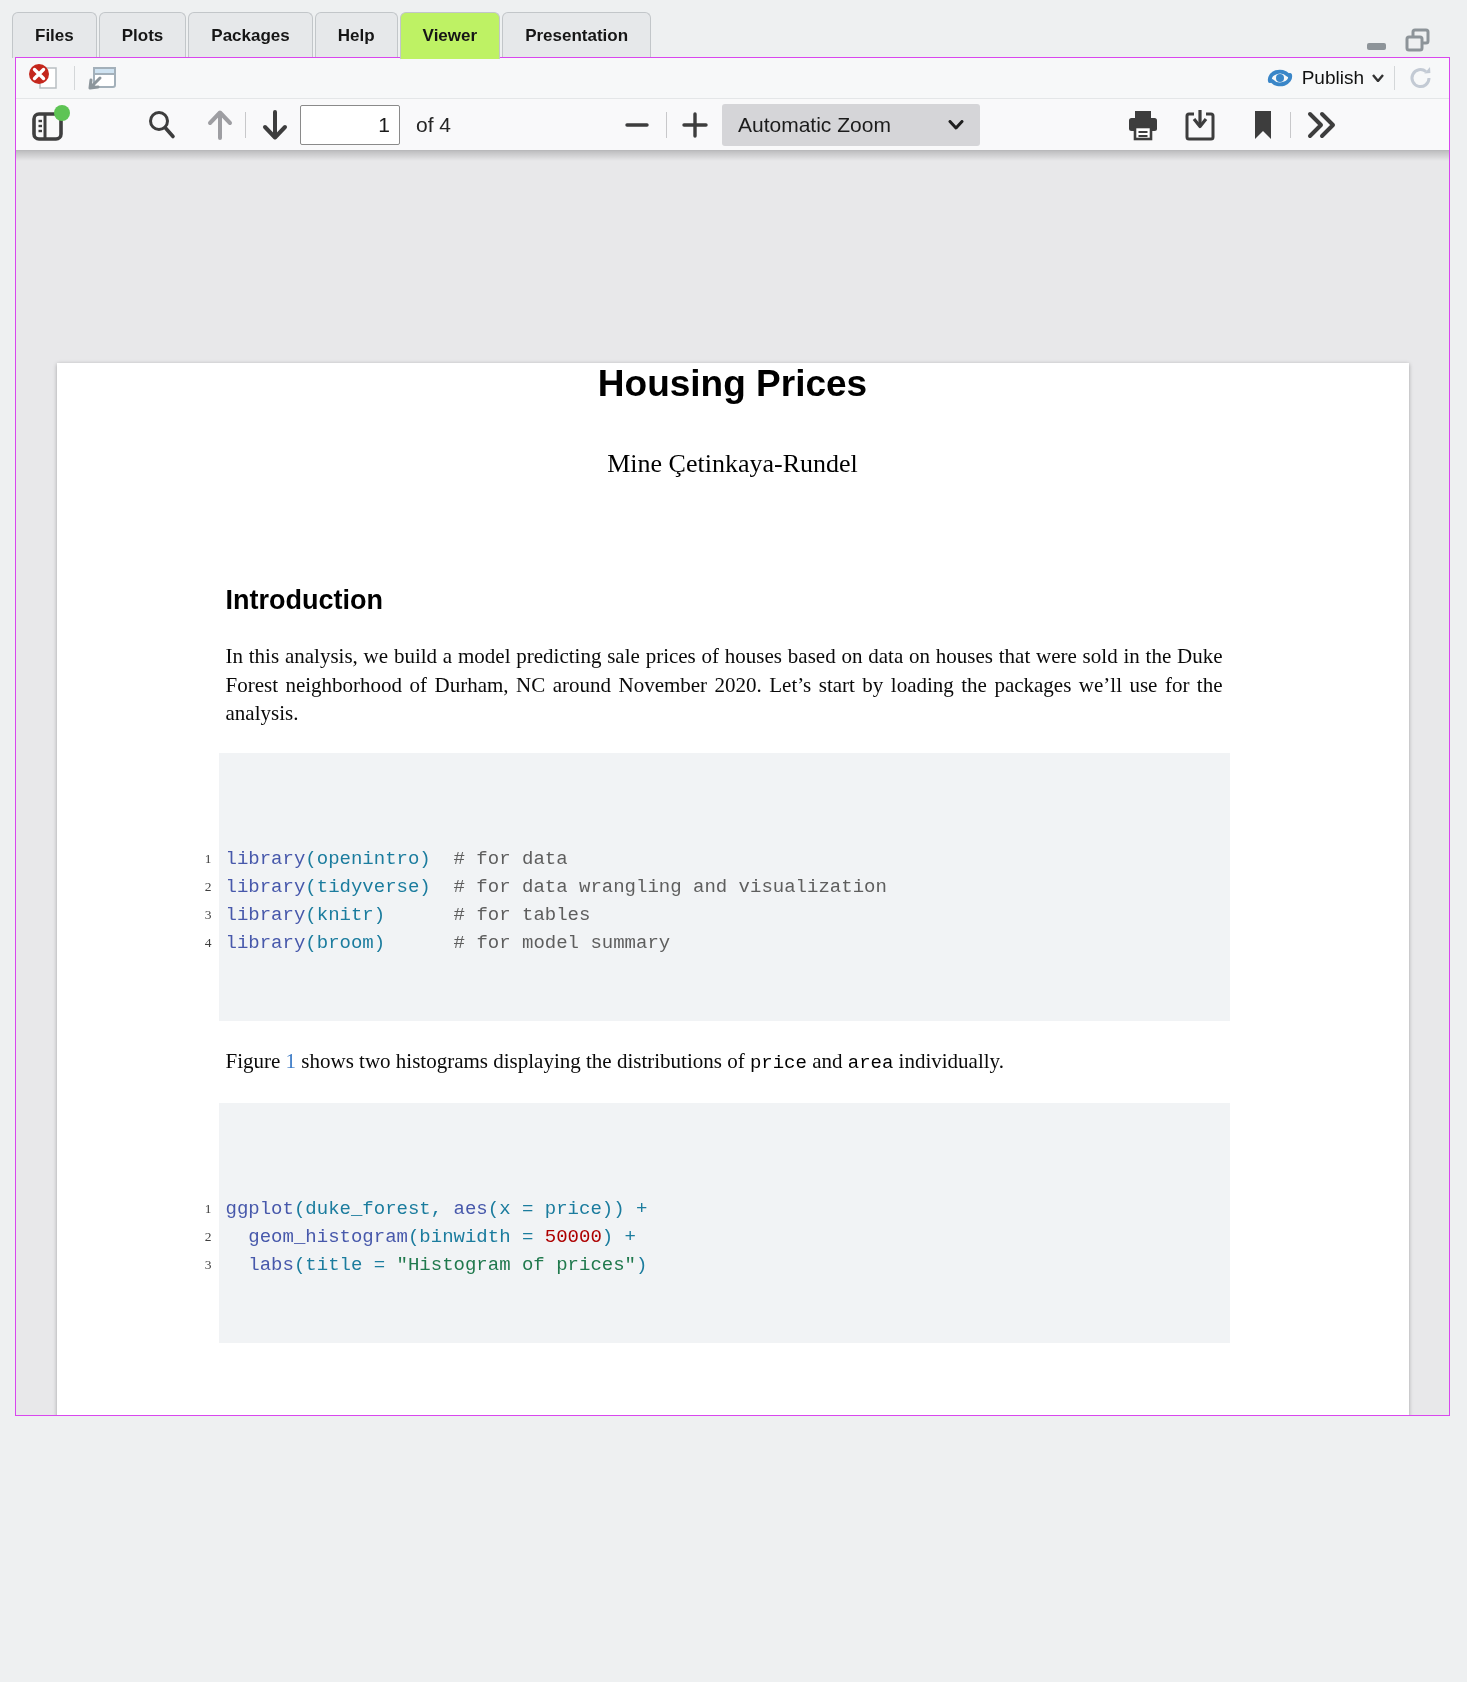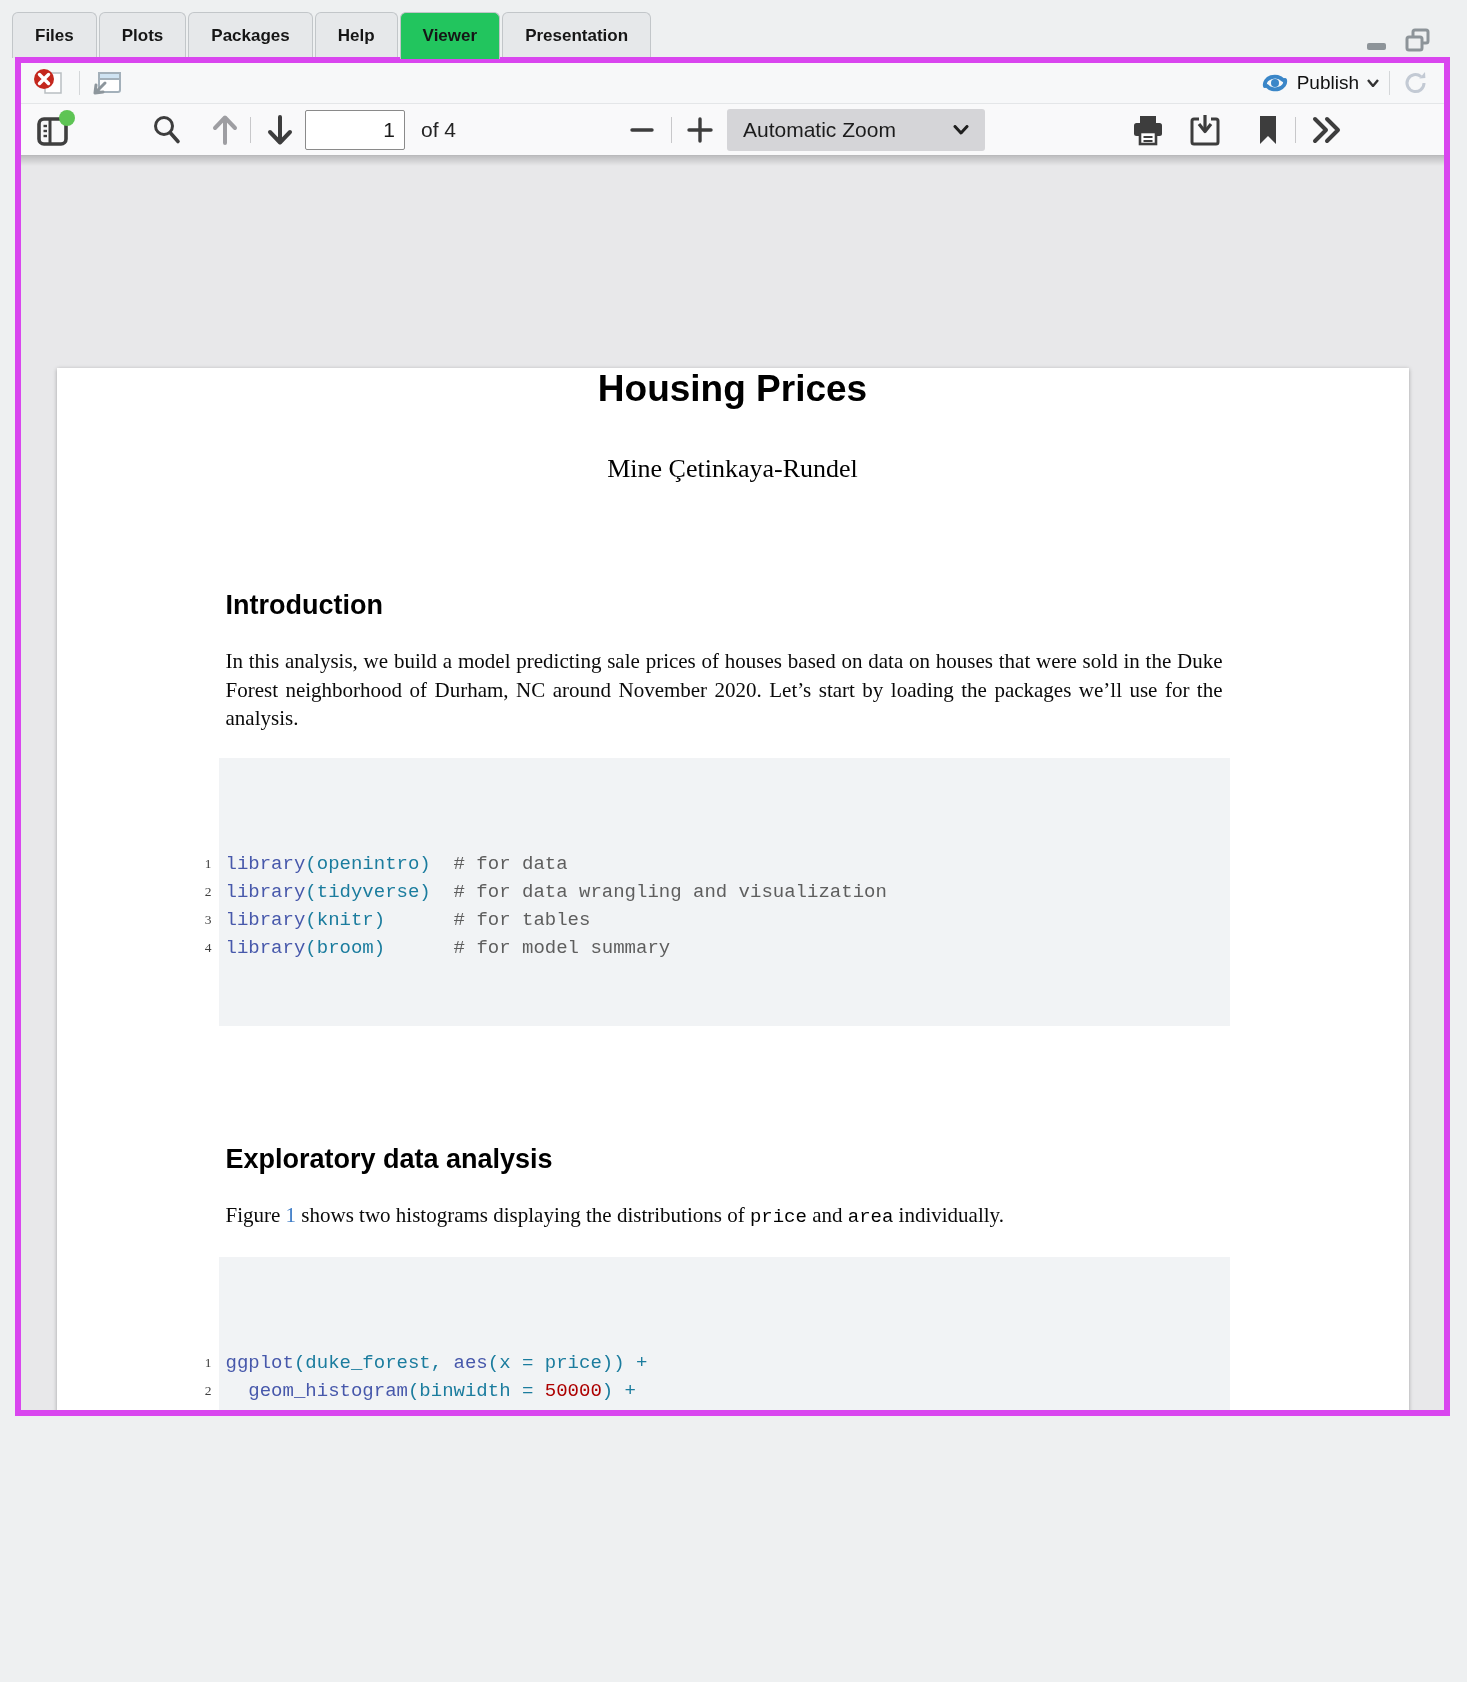--- a/index.html
+++ b/index.html
@@ -7,26 +7,26 @@
   .window { position:relative; width:1467px; height:1432px; background:#eef0f1;
             font-family:"Liberation Sans", sans-serif; overflow:hidden; }
 
   
   .tabbar { position:absolute; left:0; top:0; width:100%; height:58px; }
   .tabs { position:absolute; left:12px; bottom:0; display:flex; align-items:flex-end; }
   .tab { height:46px; line-height:45px; padding:0 22px; margin-right:2px;
          background:#e6e8ea; border:1px solid #c2c6c9; border-bottom:none;
          border-radius:6px 6px 0 0; font-size:17px; font-weight:600; color:#161616;
          position:relative; }
-  .tab.active { background:#22c55e; height:47px; z-index:3; margin-bottom:-1px; }
+  .tab.active { background:#bef264; height:47px; z-index:3; margin-bottom:-1px; }
   .win-controls { position:absolute; right:34px; top:26px; display:flex; gap:12px; align-items:center; }
 
   
   .pane { position:absolute; left:15px; right:17px; top:57px; bottom:16px;
-          background:#f7f8f9; border:6px solid #d946ef; display:flex; flex-direction:column; z-index:2; }
+          background:#f7f8f9; border:1px solid #d946ef; display:flex; flex-direction:column; z-index:2; }
 
   .toolbar2 { height:41px; display:flex; align-items:center; padding:0 12px 0 10px;
               background:#f7f8f9; border-bottom:1px solid #e4e6e8; }
   .t2-sep { width:1px; height:24px; background:#d4d7d9; margin:0 10px; }
   .iconbtn { background:none; border:none; cursor:pointer; display:flex; align-items:center; justify-content:center; padding:2px; }
   .publish { display:flex; align-items:center; gap:8px; margin-left:auto; background:none; border:none; cursor:pointer; }
   .publish-label { font-size:19px; color:#111; }
 
   
   .pdf-toolbar { position:relative; height:52px; background:#f9f9fa; border-bottom:1px solid #b9b9bb; flex:none; }
@@ -232,21 +232,20 @@
 
         <div class="h1">Introduction</div>
         <p class="para">In this analysis, we build a model predicting sale prices of houses based on data on houses that were sold in the Duke Forest neighborhood of Durham, NC around November 2020. Let’s start by loading the packages we’ll use for the analysis.</p>
 
         <div class="codeblock">
           <div class="bg"></div>
           <div class="grid"><span class="ln">1</span><span class="lc"><span class="tk-fn">library</span><span class="tk-nm">(openintro)</span><span class="tk-nm">  </span><span class="tk-com"># for data</span></span><span class="ln">2</span><span class="lc"><span class="tk-fn">library</span><span class="tk-nm">(tidyverse)</span><span class="tk-nm">  </span><span class="tk-com"># for data wrangling and visualization</span></span><span class="ln">3</span><span class="lc"><span class="tk-fn">library</span><span class="tk-nm">(knitr)</span><span class="tk-nm">      </span><span class="tk-com"># for tables</span></span><span class="ln">4</span><span class="lc"><span class="tk-fn">library</span><span class="tk-nm">(broom)</span><span class="tk-nm">      </span><span class="tk-com"># for model summary</span></span></div>
         </div>
 
 
-        <div class="h2">Exploratory data analysis</div>
 
         <p class="para mt39"><span class="tk-text">Figure </span><span class="tk-link">1</span><span class="tk-text"> shows two histograms displaying the distributions of </span><span class="tk-code">price</span><span class="tk-text"> and </span><span class="tk-code">area</span><span class="tk-text"> individually.</span></p>
 
         <div class="codeblock mt26">
           <div class="bg"></div>
           <div class="grid"><span class="ln">1</span><span class="lc"><span class="tk-fn">ggplot</span><span class="tk-nm">(duke_forest, </span><span class="tk-fn">aes</span><span class="tk-nm">(x = price)) +</span></span><span class="ln">2</span><span class="lc"><span class="tk-nm">  </span><span class="tk-fn">geom_histogram</span><span class="tk-nm">(binwidth = </span><span class="tk-num">50000</span><span class="tk-nm">) +</span></span><span class="ln">3</span><span class="lc"><span class="tk-nm">  </span><span class="tk-fn">labs</span><span class="tk-nm">(title = </span><span class="tk-str">"Histogram of prices"</span><span class="tk-nm">)</span></span></div>
         </div>
       </div>
     </div>
   </div>

